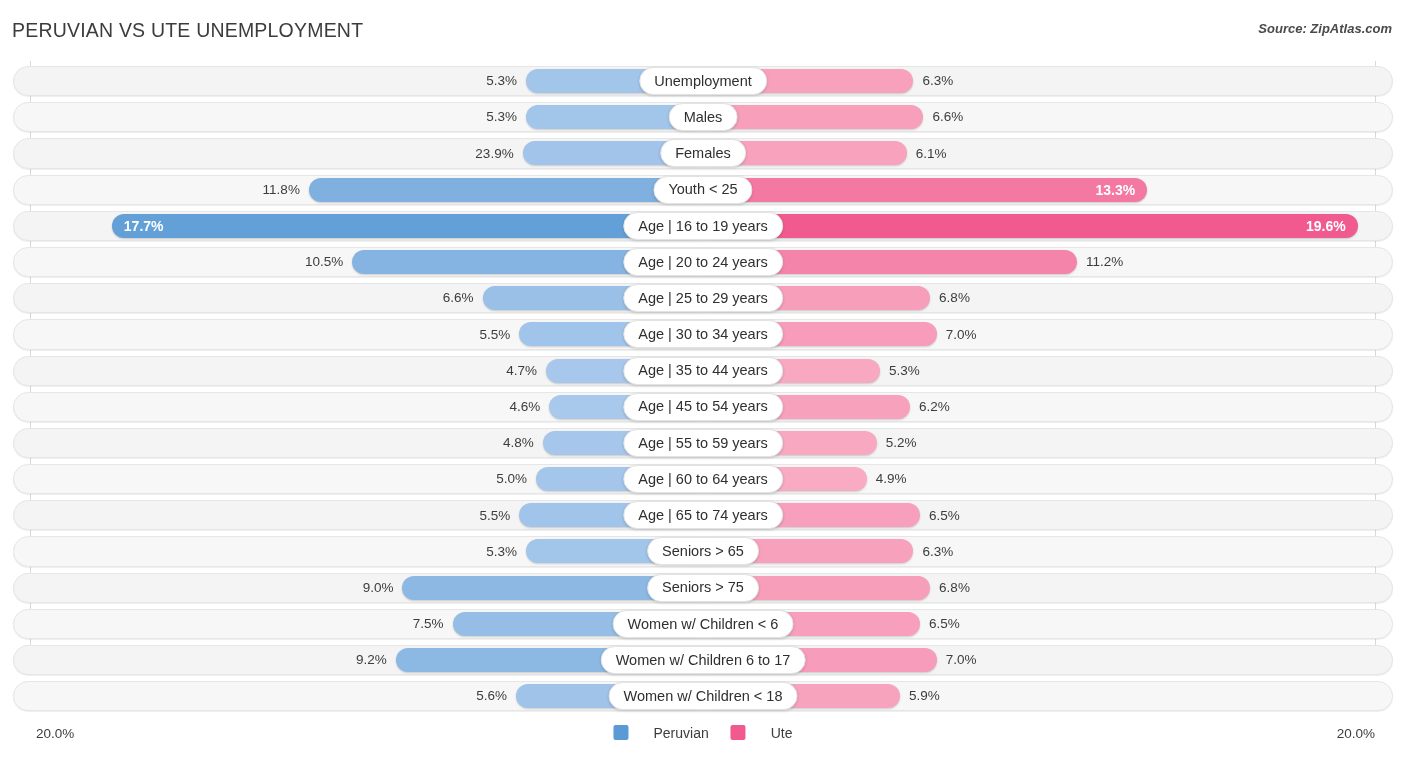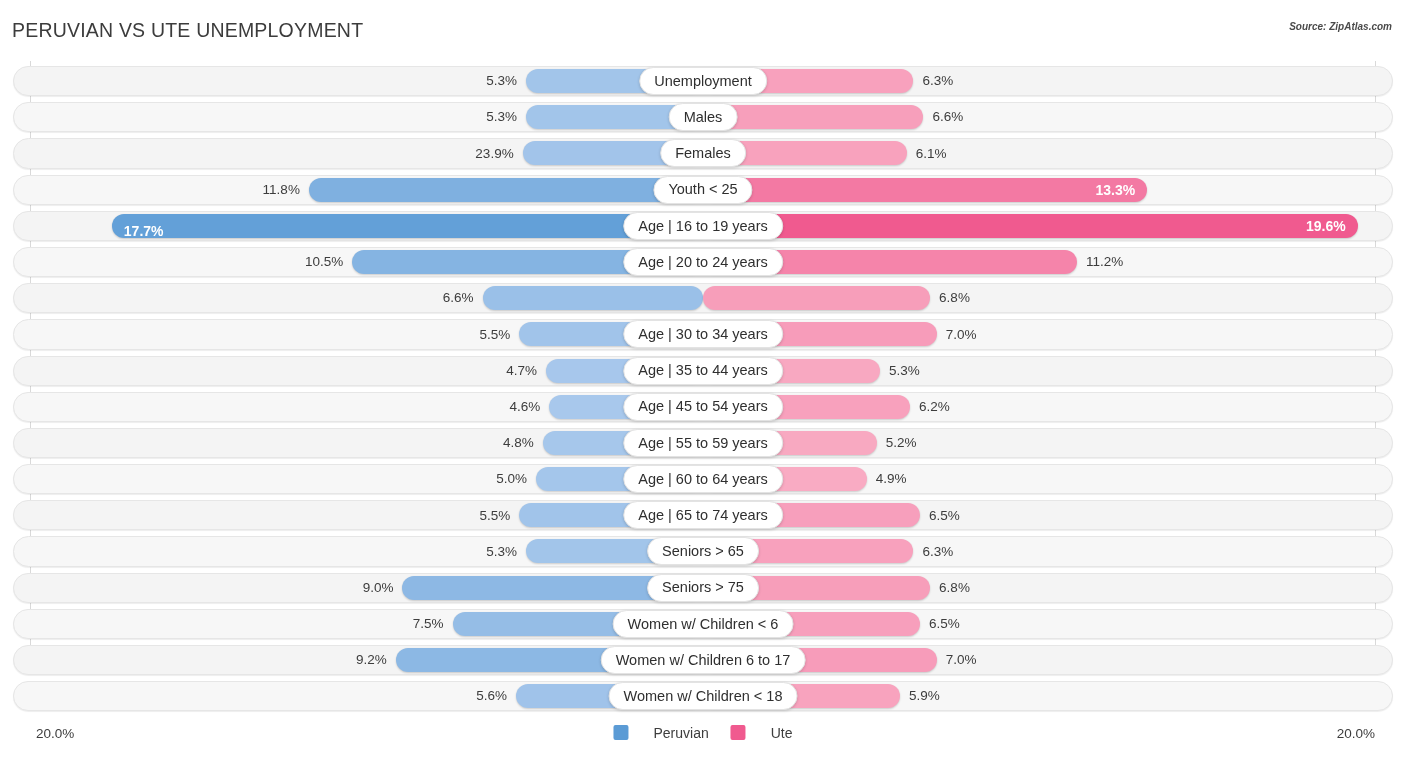--- a/index.html
+++ b/index.html
@@ -28,21 +28,21 @@
     left: 12px; top: 19px;
     font-size: 19.5px;
     letter-spacing: 0.2px;
     color: #3c3c3c;
     font-weight: 400;
     white-space: nowrap;
   }
   #source-label {
     position: absolute;
     right: 14px; top: 21px;
-    font-size: 10px;
+    font-size: 13px;
     font-style: italic;
     font-weight: bold;
     color: #4a4a4a;
     white-space: nowrap;
     margin-left: 31px;
   }
 
   
   #plot {
     position: absolute;
@@ -102,21 +102,21 @@
   }
 
   .bar {
     height: 24px;
     border-radius: 13px;
     position: relative;
     display: flex;
     align-items: center;
     box-shadow: 0 1px 2px rgba(0,0,0,0.18);
   }
-  .bar-left  { justify-content: flex-start; align-items: flex-end; }
+  .bar-left  { justify-content: flex-start; }
   .bar-right { justify-content: flex-end; }
 
   .val {
     font-size: 13.5px;
     color: #3d3d3d;
     white-space: nowrap;
     line-height: 1;
   }
   .val-out-left  { margin-right: 9px; }
   .val-out-right { margin-left: 9px; }
@@ -298,20 +298,23 @@
         <div class="row">
           <div class="track"></div>
           <div class="half half-left">
             <span class="val val-out-left">6.6%</span>
             <div class="bar bar-left" style="width: 220.44px; background: rgb(154, 192, 232);"></div>
           </div>
           <div class="half half-right">
             <div class="bar bar-right" style="width: 227.12px; background: rgb(247, 158, 186);"></div>
             <span class="val val-out-right">6.8%</span>
           </div>
+          <div class="center-pill">
+            <span>Age | 25 to 29 years</span>
+          </div>
         </div>
         <div class="row">
           <div class="track"></div>
           <div class="half half-left">
             <span class="val val-out-left">5.5%</span>
             <div class="bar bar-left" style="width: 183.7px; background: rgb(161, 196, 234);"></div>
           </div>
           <div class="half half-right">
             <div class="bar bar-right" style="width: 233.8px; background: rgb(247, 156, 186);"></div>
             <span class="val val-out-right">7.0%</span>

